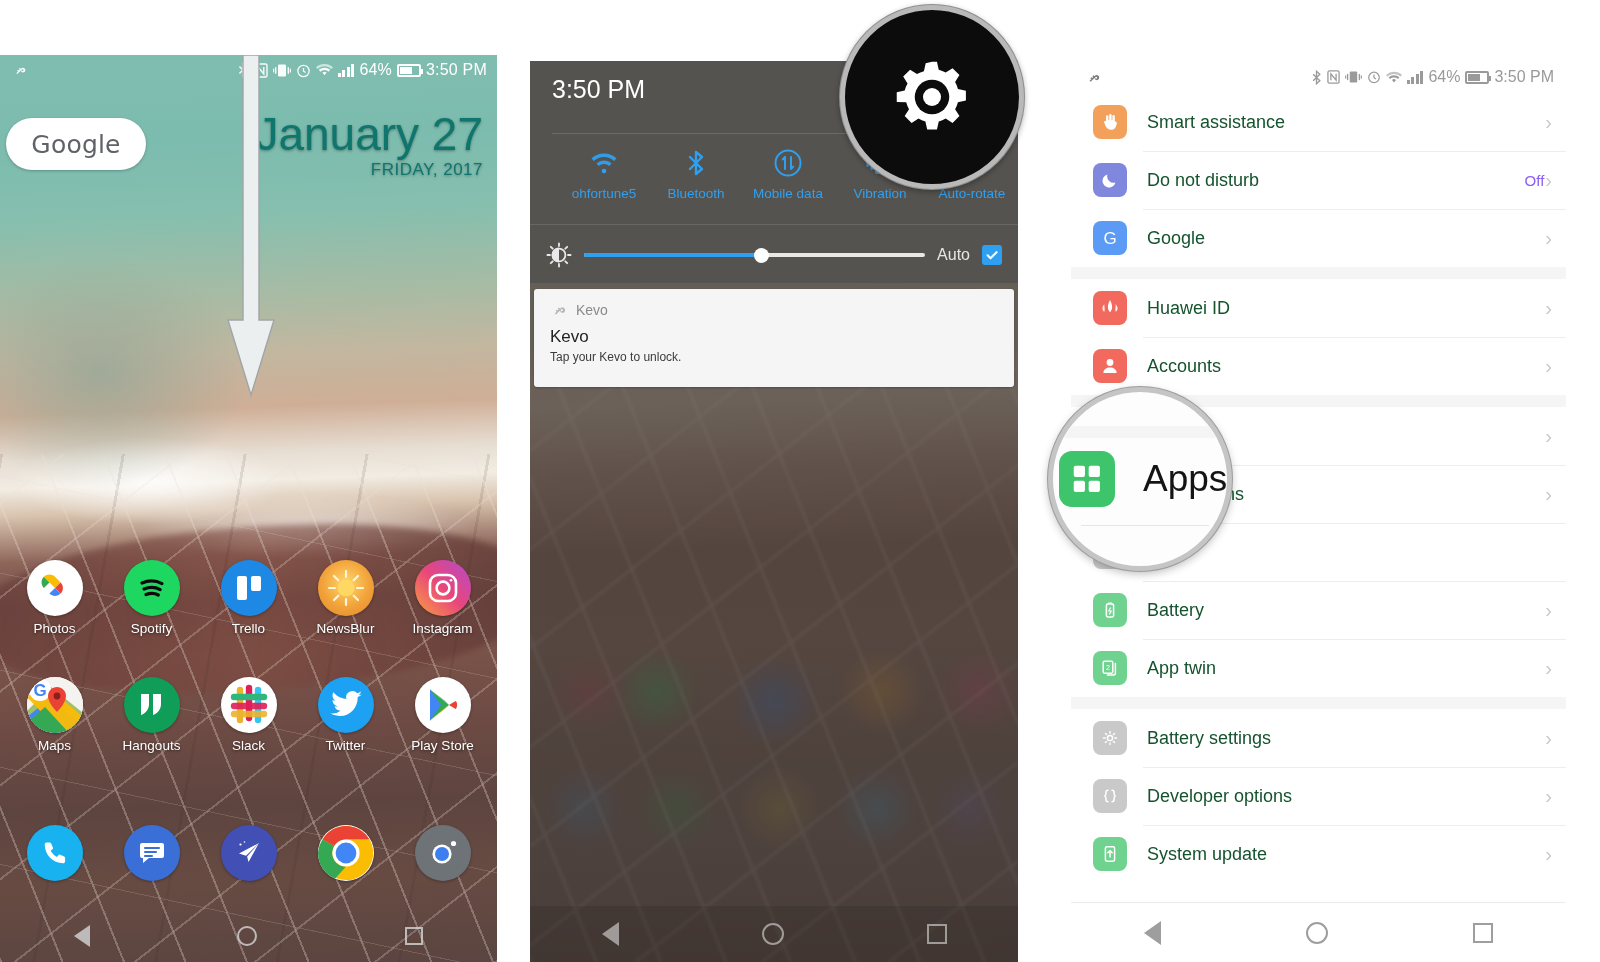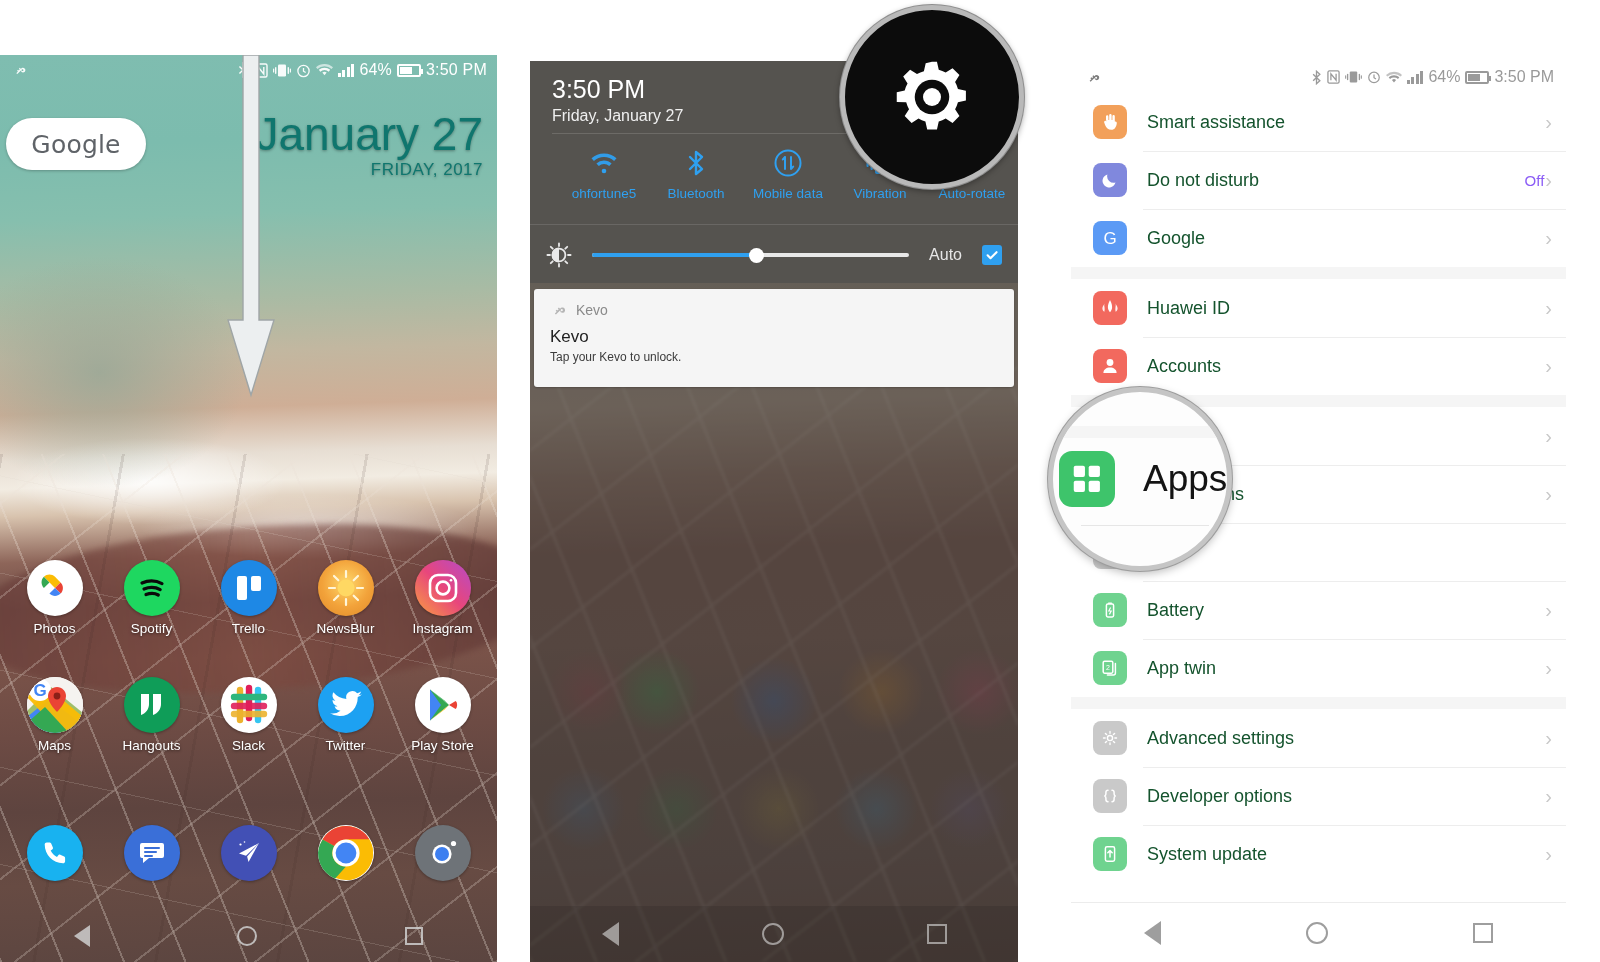--- a/index.html
+++ b/index.html
@@ -139,21 +139,21 @@
   }
   .qs-clock { padding:14px 0 0 22px; color:#fff; }
   .qs-clock .t { font-size:25px; font-weight:400; line-height:1.15; }
   .qs-clock .d { font-size:16px; font-weight:400; margin-top:3px; color:#efefef; }
   .qs-divider { position:absolute; left:22px; right:0; top:72px; height:1px; background:rgba(255,255,255,.14); }
   .qs-tiles { position:absolute; left:0; right:0; top:84px; display:flex;margin-left:28px; }
   .qs-tile { flex:1; text-align:center; }
   .qs-tile .ti { height:36px; display:flex; align-items:center; justify-content:center; color:#2fa0f0; }
   .qs-tile .tl { font-size:13.5px; color:#2fa0f0; margin-top:5px; }
   .qs-divider2 { position:absolute; left:0; right:0; top:163px; height:1px; background:rgba(255,255,255,.12); }
-  .qs-bright { position:absolute; left:0; right:0; top:172px; height:44px; display:flex; align-items:center; padding:0 16px; gap:20px; }
+  .qs-bright { position:absolute; left:0; right:0; top:172px; height:44px; display:flex; align-items:center; padding:0 16px; gap:12px; }
   .bright-icon { width:26px; height:26px; position:relative; flex:0 0 auto; }
   .slider { flex:1; height:4px; border-radius:2px; background:#e8e8e8; position:relative; }
   .slider .fill { position:absolute; left:0; top:0; bottom:0; width:52%; background:#2fa0f0; border-radius:2px;}
   .slider .knob { position:absolute; left:52%; top:50%; width:15px; height:15px; margin:-7.5px 0 0 -7.5px; background:#fff; border-radius:50%; }
   .auto-lb { color:#e6e6e6; font-size:16px; }
   .auto-cb { width:20px; height:20px; border-radius:3px; background:#2fa0f0; display:flex; align-items:center; justify-content:center; }
   .auto-cb svg { width:14px; height:14px; }
 
   
   .noti {
@@ -495,21 +495,20 @@
   </div>
 
   <div class="panel2">
     <div class="p2-blur"></div>
     <div class="p2-parcels"></div>
     <div class="p2-dim"></div>
 
     <div class="qs-panel">
       <div class="qs-clock">
         <div class="t">3:50 PM</div>
-        <div class="d">Friday, January 27</div>
       </div>
       <div class="qs-divider"></div>
 
       <div class="qs-tiles">
         <div class="qs-tile">
           <div class="ti">
             <svg width="30" height="24" viewBox="0 0 30 24" fill="#2fa0f0">
               <circle cx="15" cy="20" r="2.3"></circle>
               <path d="M15 9.5c2.9 0 5.6 1.1 7.6 2.9l-2.4 2.6A8 8 0 0 0 15 13a8 8 0 0 0-5.2 2l-2.4-2.6A11.3 11.3 0 0 1 15 9.5z" opacity=".95"></path>
               <path d="M15 2.5c4.8 0 9.2 1.8 12.5 4.8l-2.4 2.6A15.5 15.5 0 0 0 15 6 15.5 15.5 0 0 0 4.9 9.9L2.5 7.3A18.6 18.6 0 0 1 15 2.5z" opacity=".95"></path>
@@ -798,21 +797,21 @@
 
       <div class="s-gap"></div>
 
       <div class="s-row">
         <div class="s-ic" style="background:#c9c9c9">
           <svg width="20" height="20" viewBox="0 0 24 24" fill="none" stroke="#fff" stroke-width="1.7">
               <circle cx="12" cy="12" r="3.1"></circle>
               <path d="M12 4.2v2M12 17.8v2M4.2 12h2M17.8 12h2M6.5 6.5l1.4 1.4M16.1 16.1l1.4 1.4M17.5 6.5l-1.4 1.4M7.9 16.1l-1.4 1.4" stroke-linecap="round"></path>
             </svg>
         </div>
-        <div class="s-lb">Advanced settings</div>
+        <div class="s-lb">Battery settings</div>
         <div class="s-val"></div>
         <div class="s-chev">›</div>
       </div>
 
       <div class="s-row">
         <div class="s-ic" style="background:#c9c9c9">
           <svg width="20" height="20" viewBox="0 0 20 20" fill="none" stroke="#fff" stroke-width="1.5" stroke-linecap="round">
               <path d="M8 4.2c-1.6 0-2.1.9-2.1 2.2v1.6c0 1.1-.5 1.8-1.5 2 1 .2 1.5.9 1.5 2v1.6c0 1.3.5 2.2 2.1 2.2"></path>
               <path d="M12 4.2c1.6 0 2.1.9 2.1 2.2v1.6c0 1.1.5 1.8 1.5 2-1 .2-1.5.9-1.5 2v1.6c0 1.3-.5 2.2-2.1 2.2"></path>
             </svg>

